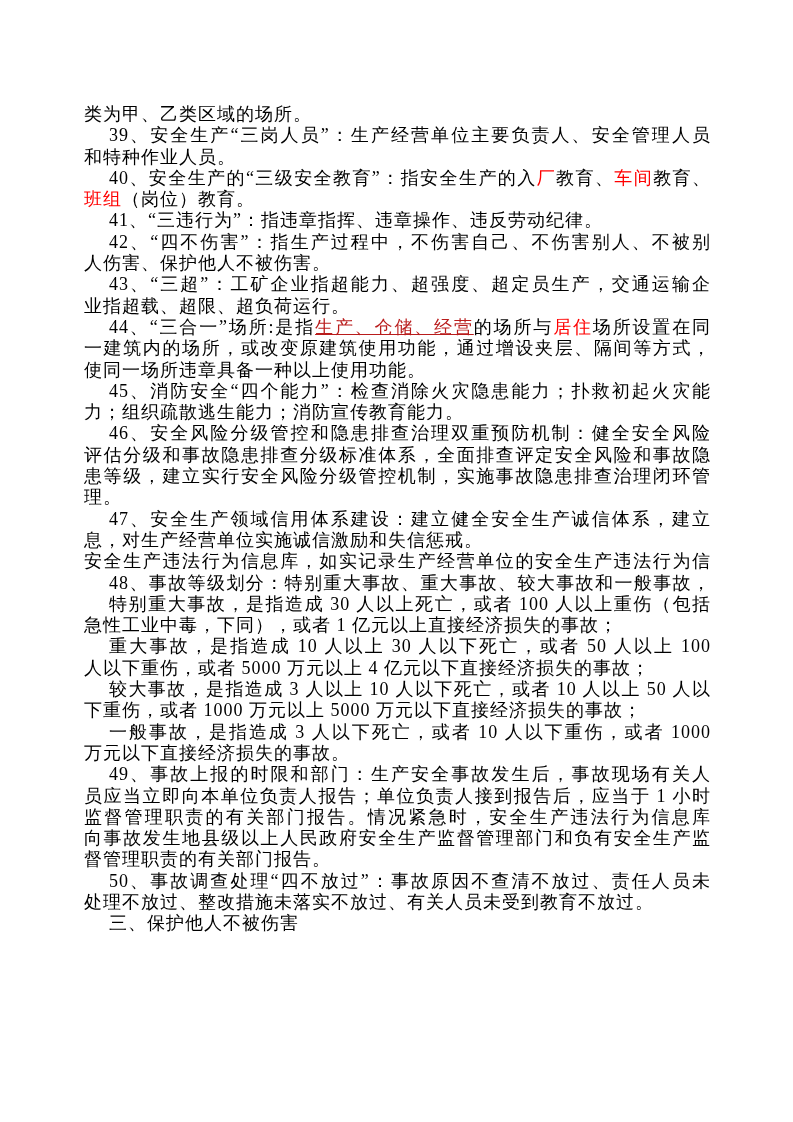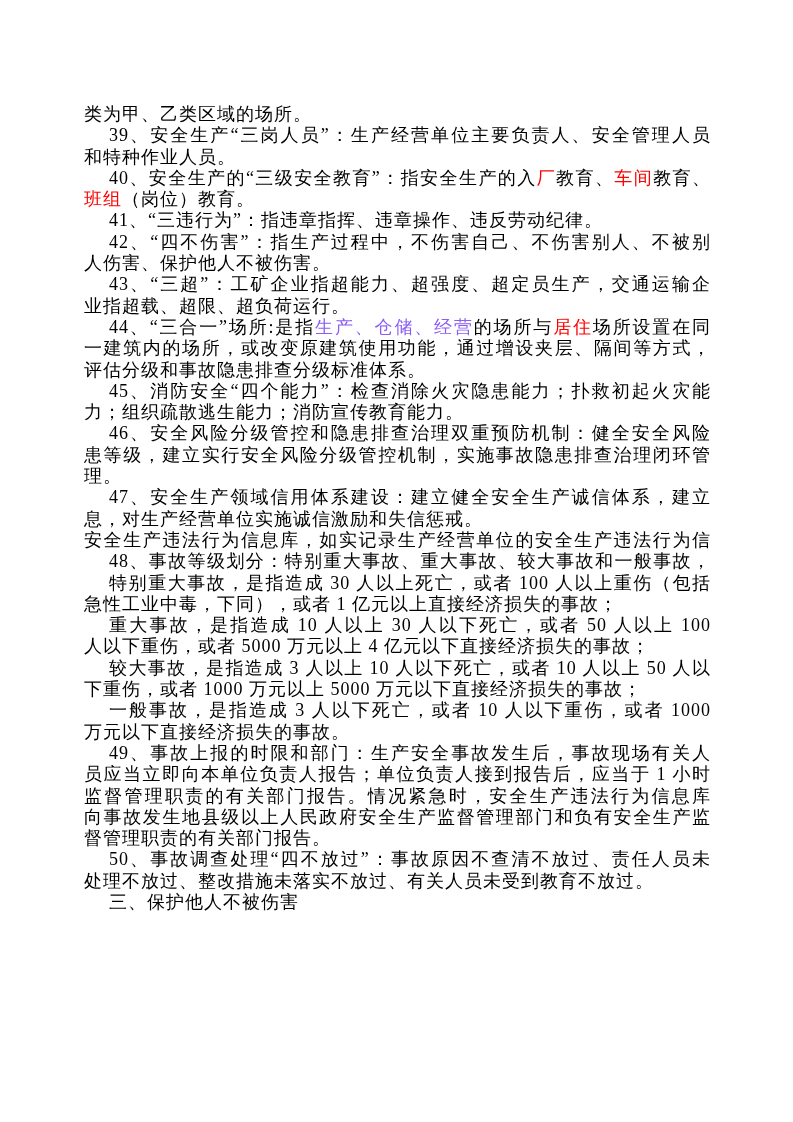--- a/index.html
+++ b/index.html
@@ -43,26 +43,27 @@
       <div class="line"><span>类为甲、乙类区域的场所。</span></div>
       <div class="line j ind"><span>39、安全生产“三岗人员”：生产经营单位主要负责人、安全管理人员</span></div>
       <div class="line"><span>和特种作业人员。</span></div>
       <div class="line j ind"><span>40、安全生产的“三级安全教育”：指安全生产的入</span><span class="red" style="color: rgb(255, 0, 0);">厂</span><span>教育、</span><span class="red" style="color: rgb(255, 0, 0);">车间</span><span>教育、</span></div>
       <div class="line"><span class="red" style="color: rgb(255, 0, 0); margin-top: 32px;">班组</span><span>（岗位）教育。</span></div>
       <div class="line ind"><span>41、“三违行为”：指违章指挥、违章操作、违反劳动纪律。</span></div>
       <div class="line j ind"><span>42、“四不伤害”：指生产过程中，不伤害自己、不伤害别人、不被别</span></div>
       <div class="line"><span>人伤害、保护他人不被伤害。</span></div>
       <div class="line j ind"><span>43、“三超”：工矿企业指超能力、超强度、超定员生产，交通运输企</span></div>
       <div class="line"><span>业指超载、超限、超负荷运行。</span></div>
-      <div class="line j ind"><span>44、“三合一”场所:是指</span><span class="red" style="color: #8b5cf6;">生产、仓储、经营</span><span>的场所与</span><span class="red" style="color: rgb(255, 0, 0);">居住</span><span>场所设置在同</span></div>
+      <div class="line j ind"><span>44、“三合一”场所:是指</span><span class="red" style="color: #b91c1c; text-decoration: underline;">生产、仓储、经营</span><span>的场所与</span><span class="red" style="color: rgb(255, 0, 0);">居住</span><span>场所设置在同</span></div>
       <div class="line j"><span>一建筑内的场所，或改变原建筑使用功能，通过增设夹层、隔间等方式，</span></div>
-      <div class="line"><span>评估分级和事故隐患排查分级标准体系。</span></div>
+      <div class="line"><span>使同一场所违章具备一种以上使用功能。</span></div>
       <div class="line j ind"><span>45、消防安全“四个能力”：检查消除火灾隐患能力；扑救初起火灾能</span></div>
       <div class="line"><span>力；组织疏散逃生能力；消防宣传教育能力。</span></div>
       <div class="line j ind"><span>46、安全风险分级管控和隐患排查治理双重预防机制：健全安全风险</span></div>
+      <div class="line j"><span>评估分级和事故隐患排查分级标准体系，全面排查评定安全风险和事故隐</span></div>
       <div class="line j"><span>患等级，建立实行安全风险分级管控机制，实施事故隐患排查治理闭环管</span></div>
       <div class="line"><span>理。</span></div>
       <div class="line j ind"><span>47、安全生产领域信用体系建设：建立健全安全生产诚信体系，建立</span></div>
       <div class="line"><span>息，对生产经营单位实施诚信激励和失信惩戒。</span></div>
       <div class="line j"><span>安全生产违法行为信息库，如实记录生产经营单位的安全生产违法行为信</span></div>
       <div class="line j ind"><span>48、事故等级划分：特别重大事故、重大事故、较大事故和一般事故，</span></div>
       <div class="line j ind"><span>特别重大事故，是指造成 30 人以上死亡，或者 100 人以上重伤（包括</span></div>
       <div class="line"><span>急性工业中毒，下同），或者 1 亿元以上直接经济损失的事故；</span></div>
       <div class="line j ind"><span>重大事故，是指造成 10 人以上 30 人以下死亡，或者 50 人以上 100</span></div>
       <div class="line"><span>人以下重伤，或者 5000 万元以上 4 亿元以下直接经济损失的事故；</span></div>

